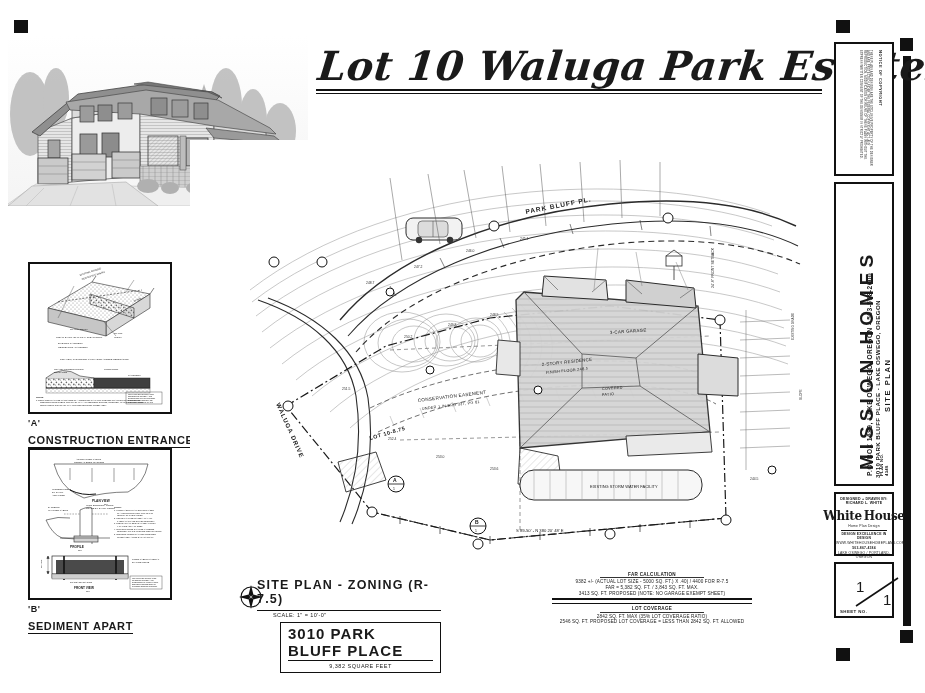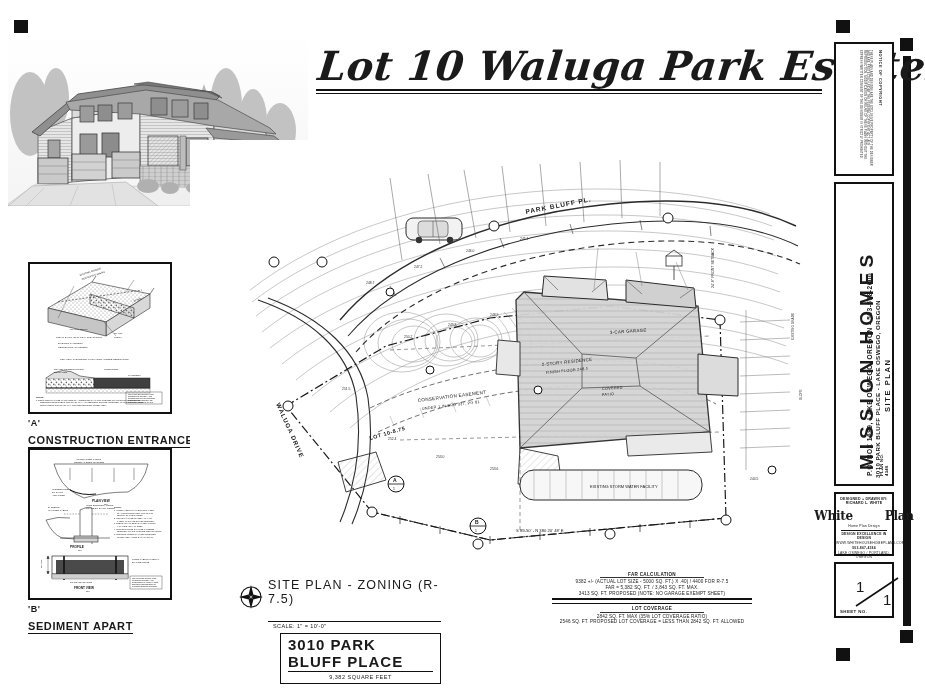--- a/index.html
+++ b/index.html
@@ -35,22 +35,22 @@
   .detail-cap{position:absolute;font-family:"Liberation Sans",sans-serif;}
   .detail-cap .letter{font-size:9px;font-weight:bold;letter-spacing:.5px;}
   .detail-cap .name{font-size:11px;font-weight:bold;letter-spacing:.6px;
        border-bottom:1.5px solid #111;padding-bottom:1px;display:inline-block;}
 
   
   .siteplan{position:absolute;left:190px;top:140px;width:640px;height:430px;}
 
   
   .btitle{position:absolute;left:236px;top:578px;width:205px;}
-  .btitle .hdr{font-size:12.5px;font-weight:normal;letter-spacing:1.2px;
-       border-bottom:1.6px solid #111;padding-bottom:15px;display:block;margin-left:32px;}
+  .btitle .hdr{font-size:12.5px;font-weight:bold;letter-spacing:1.2px;
+       border-bottom:1.6px solid #111;padding-bottom:4px;display:block;margin-left:21px;}
   .btitle .scale{font-size:5.5px;letter-spacing:.4px;margin-left:37px;margin-top:1px;display:block;}
   .btitle .addrbox{margin-left:44px;margin-top:4px;border:1.3px solid #111;
        padding:2px 7px 3px;display:inline-block;}
   .btitle .addr{font-size:15px;font-weight:bold;letter-spacing:1px;display:block;
        border-bottom:1.3px solid #111;padding-bottom:1px;}
   .btitle .sqft{font-size:5.5px;letter-spacing:.5px;display:block;text-align:center;margin-top:1.5px;}
 
   .compass{position:absolute;left:238px;top:584px;width:26px;height:26px;}
 
   
@@ -734,27 +734,27 @@
     <div class="vtext rline" style="left:30px;top:292px;transform:rotate(-90deg);">P.O. BOX 1689, LAKE OSWEGO, OREGON - 503-558-2600</div>
     <div class="vtext rline2" style="left:38px;top:294px;transform:rotate(-90deg);">3010 PARK BLUFF PLACE - LAKE OSWEGO, OREGON</div>
     <div class="vtext rsub" style="left:47px;top:228px;transform:rotate(-90deg);">SITE PLAN</div>
     <div class="vtext rplan" style="left:43px;top:292px;transform:rotate(-90deg);">PLAN NO.</div>
     <div class="vtext rplan" style="left:48px;top:292px;transform:rotate(-90deg);">4348</div>
   </div>
 
   <div class="logoblk" style="left:834px;top:492px;width:56px;height:60px;">
     <span class="l1">DESIGNED + DRAWN BY:</span>
     <span class="l1" style="margin-top:0;">RICHARD L. WHITE</span>
-    <div style="display:flex;align-items:center;justify-content:center;gap:16px;margin-top:2px;">
+    <div style="display:flex;align-items:center;justify-content:center;gap:1px;margin-top:2px;">
       <span class="brand">White</span>
       <svg width="8" height="11" viewBox="0 0 8 11">
         <polygon points="4,0 8,4 0,4" fill="#111"></polygon>
         <rect x="1" y="4" width="6" height="7" fill="#111"></rect>
       </svg>
-      <span class="brand">Plan</span>
+      <span class="brand">House</span>
     </div>
     <span class="l3">Home Plan Design</span>
     <div style="height:1px;background:#111;margin:1.5px 5px;"></div>
     <span class="l4">DESIGN EXCELLENCE IN DESIGN</span>
     <span class="l3">WWW.WHITEHOUSEHOMEPLANS.COM</span>
     <span class="l4">503-867-4184</span>
     <span class="l3">LAKE OSWEGO / PORTLAND, OREGON</span>
   </div>
 
   <div class="sheetno" style="left:834px;top:562px;width:56px;height:52px;">

